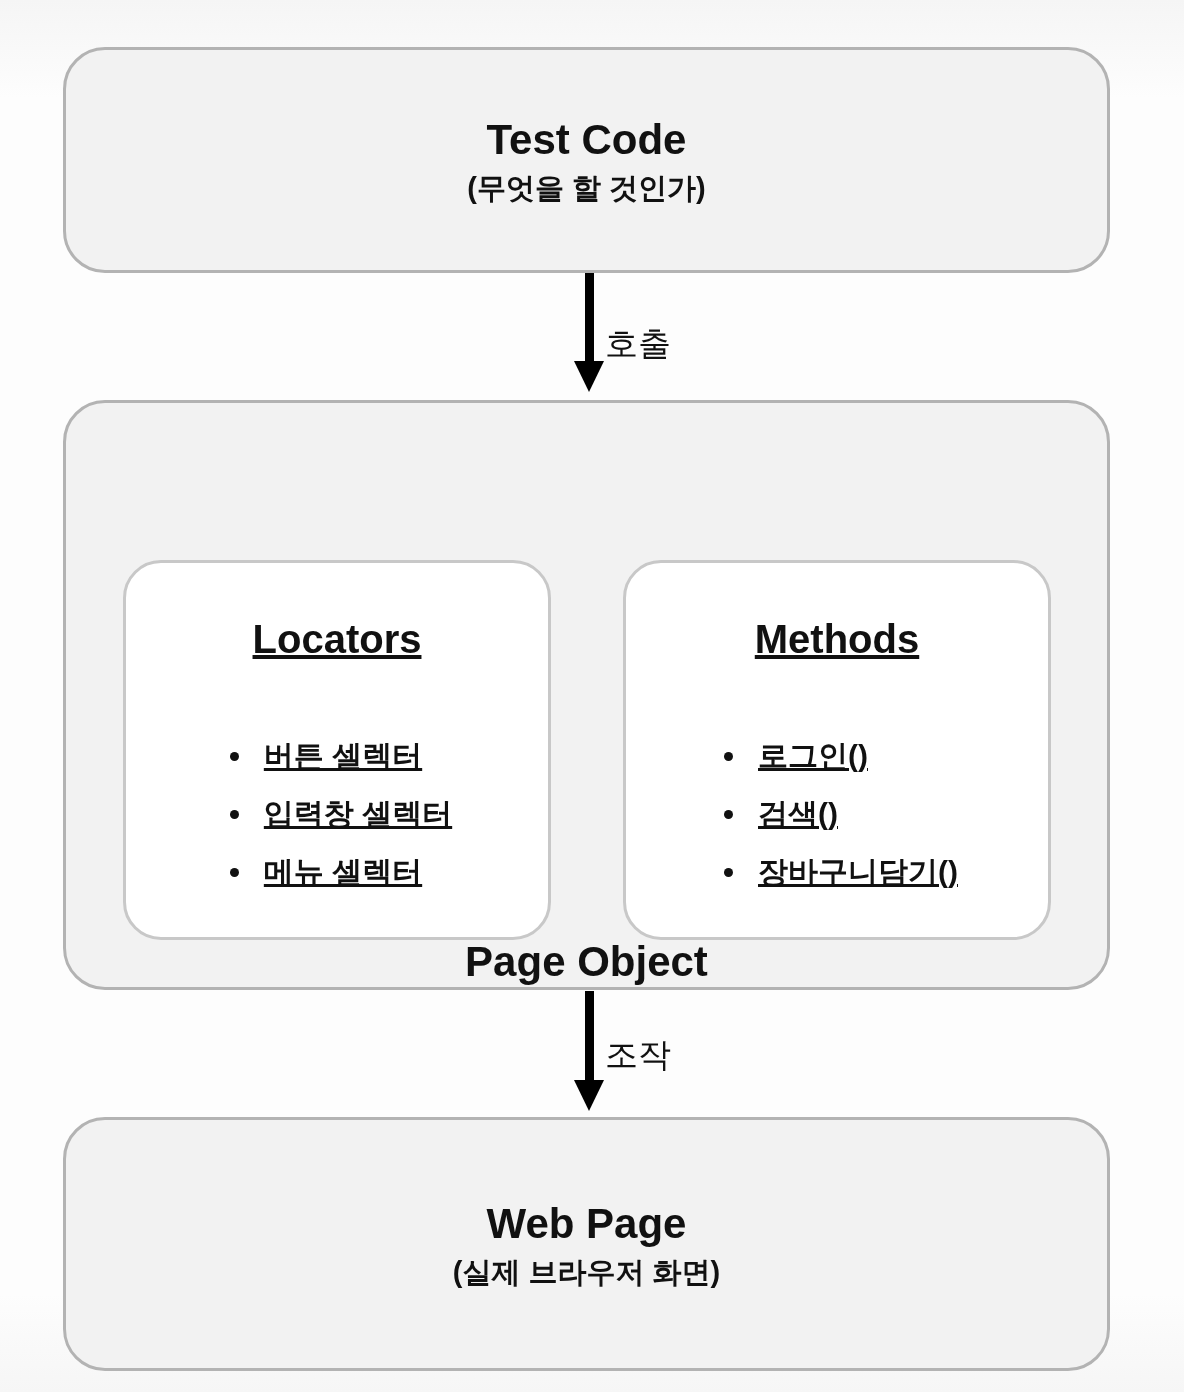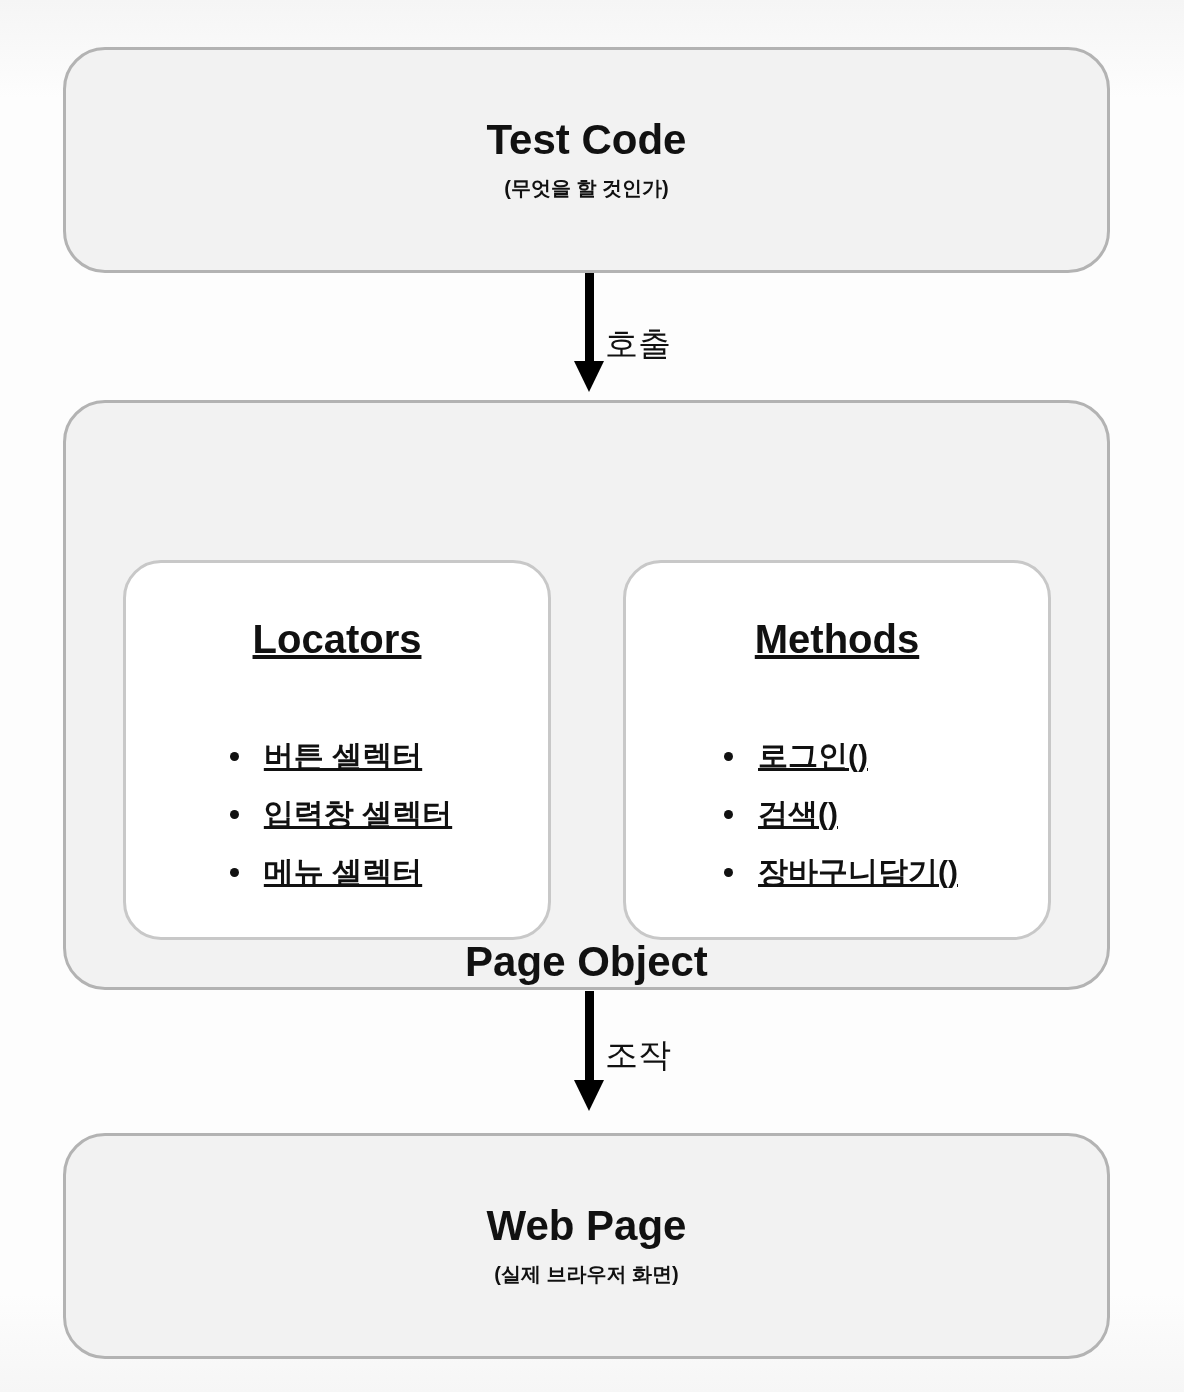--- a/index.html
+++ b/index.html
@@ -21,35 +21,35 @@
     width: 1047px;
     background: #f2f2f2;
     border: 3px solid #b3b3b3;
     border-radius: 42px;
     display: flex;
     flex-direction: column;
     align-items: center;
     justify-content: center;
   }
   .box-test-code { top: 47px;  height: 226px; }
-  .box-web-page  { top: 1117px; height: 226px; margin-top: 16px; }
+  .box-web-page  { top: 1117px; height: 254px; }
   .box-page-object {
     top: 400px;
     height: 590px;
     justify-content: flex-end;
     padding-top: 40px;
   }
   .node-title {
     font-size: 42px;
     font-weight: 700;
     line-height: 50px;
     text-align: center;
   }
   .node-subtitle {
-    font-size: 20px;
+    font-size: 29px;
     font-weight: 700;
     line-height: 34px;
     margin-top: 6px;
     text-align: right;
   }
   .inner-box {
     position: absolute;
     top: 157px;
     width: 428px;
     height: 380px;

